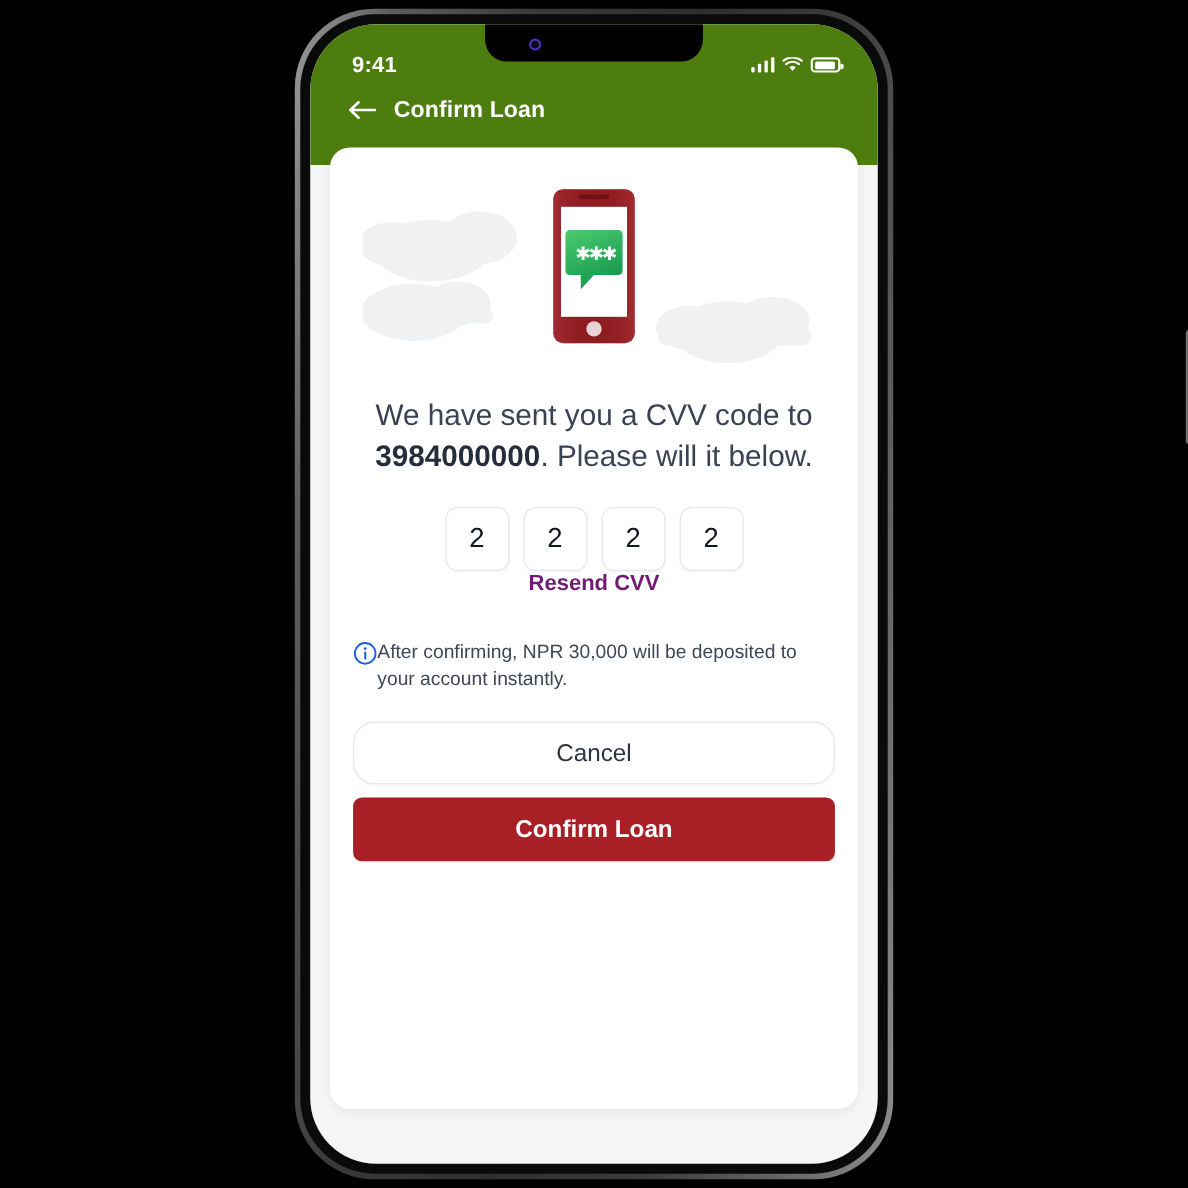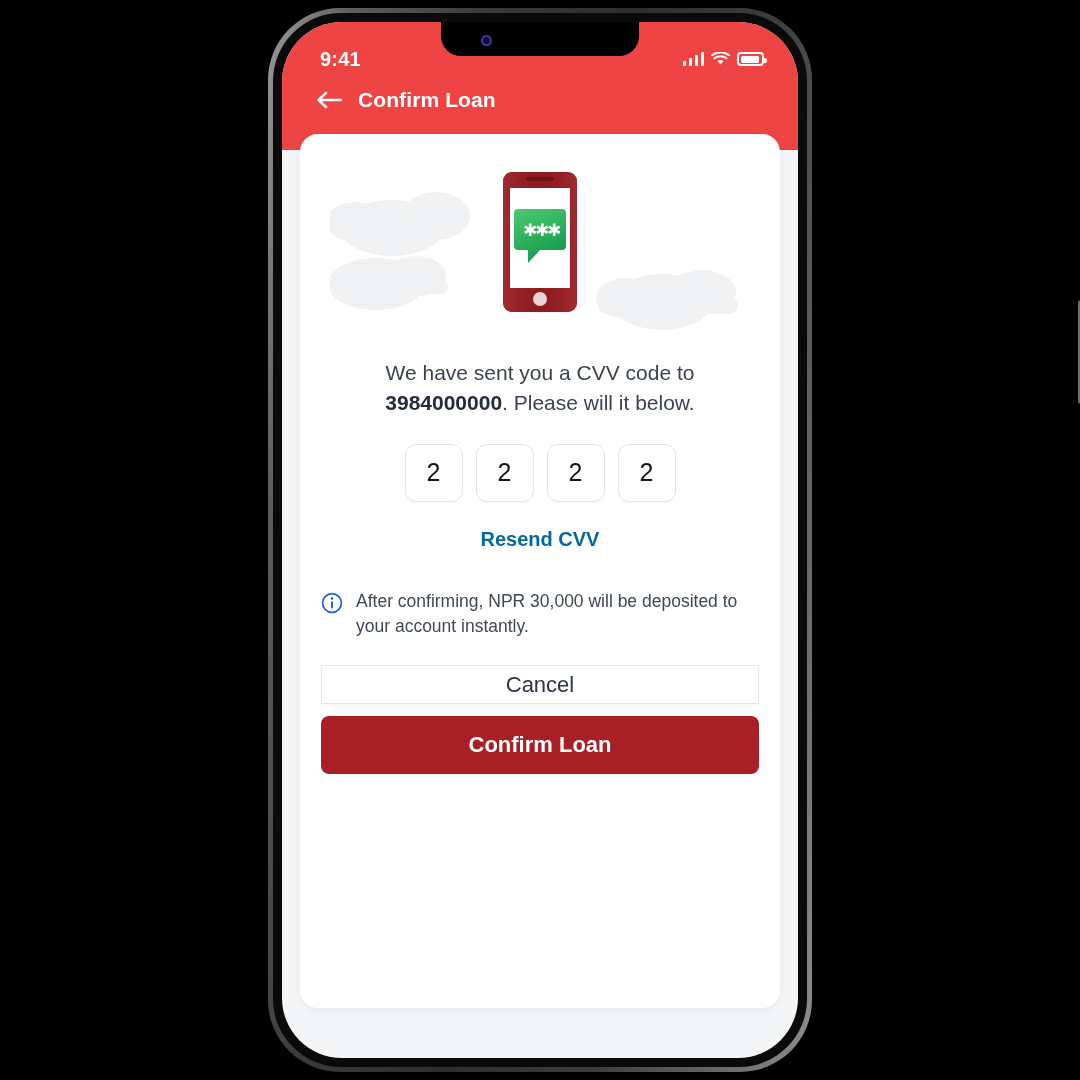--- a/index.html
+++ b/index.html
@@ -45,21 +45,21 @@
     border-bottom-left-radius:20px; border-bottom-right-radius:20px;
     z-index:20;
   }
   .notch-cam {
     position:absolute; left:40px; top:13px; width:11px; height:11px;
     border-radius:50%; background:#0c0a1e; border:2.5px solid #4b32b5;
   }
 
   
   .header {
-    position:relative; background:#ef4444; height:128px; z-index:10;
+    position:relative; background:#4d7c0f; height:128px; z-index:10;
   }
   .status-bar {
     display:flex; align-items:center; justify-content:space-between;
     padding:22px 34px 0 38px; height:52px;
   }
   .clock { color:#fff; font-size:20px; font-weight:700; letter-spacing:.2px; }
   .status-icons { display:flex; align-items:center; gap:7px; }
   .bars { display:flex; align-items:flex-end; gap:2.5px; height:14px; }
   .bars i { width:3.5px; background:#fff; border-radius:1px; display:block; }
   .bars i:nth-child(1){height:5px;} .bars i:nth-child(2){height:8px;}
@@ -80,47 +80,47 @@
     position:absolute; left:18px; top:112px; right:18px;
     height:874px; background:#fff; border-radius:18px;
     box-shadow:0 2px 10px rgba(0,0,0,.06); z-index:15; overflow:hidden;
   }
 
   
   .illus { position:relative; height:192px; margin-top:22px; }
   .illus svg { position:absolute; left:50%; top:0; transform:translateX(-50%); }
 
   
-  .msg { text-align:center; color:#3a4254; font-size:21px; line-height:1.42; margin-top:10px; padding:0 34px; }
+  .msg { text-align:center; color:#3a4254; font-size:27px; line-height:1.42; margin-top:10px; padding:0 34px; }
   .msg b { font-weight:700; color:#252c3b; }
 
   
   .otp { display:flex; justify-content:center; gap:13px; margin-top:26px; }
   .otp-box {
     width:58px; height:58px; border:1.5px solid #e3e5ea; border-radius:11px;
     background:#fff; display:flex; align-items:center; justify-content:center;
     font-size:25px; color:#11161f; font-weight:400;
     box-shadow:0 1px 2px rgba(0,0,0,.03);
   }
 
-  .resend { text-align:center; margin-top:26px; color:#0369a1; font-size:20px; font-weight:700; cursor:pointer; }
-
-  
-  .info { display:flex; gap:13px; margin:38px 22px 0 21px; }
+  .resend { text-align:center; color:#701a75; font-size:20px; font-weight:700; cursor:pointer; }
+
+  
+  .info { display:flex; margin:38px 22px 0 21px; }
   .info-icon { flex:none; margin-top:3px; }
   .info-text { color:#3f4757; font-size:17.5px; line-height:1.45; }
 
   
   .actions { margin:26px 21px 0 21px; }
   .btn {
     display:flex; align-items:center; justify-content:center;
     width:100%; font-family:inherit; cursor:pointer;
   }
   .btn-cancel {
-    height:39px; background:#fff; border:1.5px solid #e3e5ea; border-radius:1px;
+    height:57px; background:#fff; border:1.5px solid #e3e5ea; border-radius:20px;
     color:#2c3443; font-size:22px; font-weight:500;
     box-shadow:0 1px 3px rgba(0,0,0,.04);
   }
   .btn-confirm {
     height:58px; margin-top:12px; background:#a81f26; border:none; border-radius:8px;
     color:#fff; font-size:22px; font-weight:700;
   }
 </style>
 </head>
 <body>

